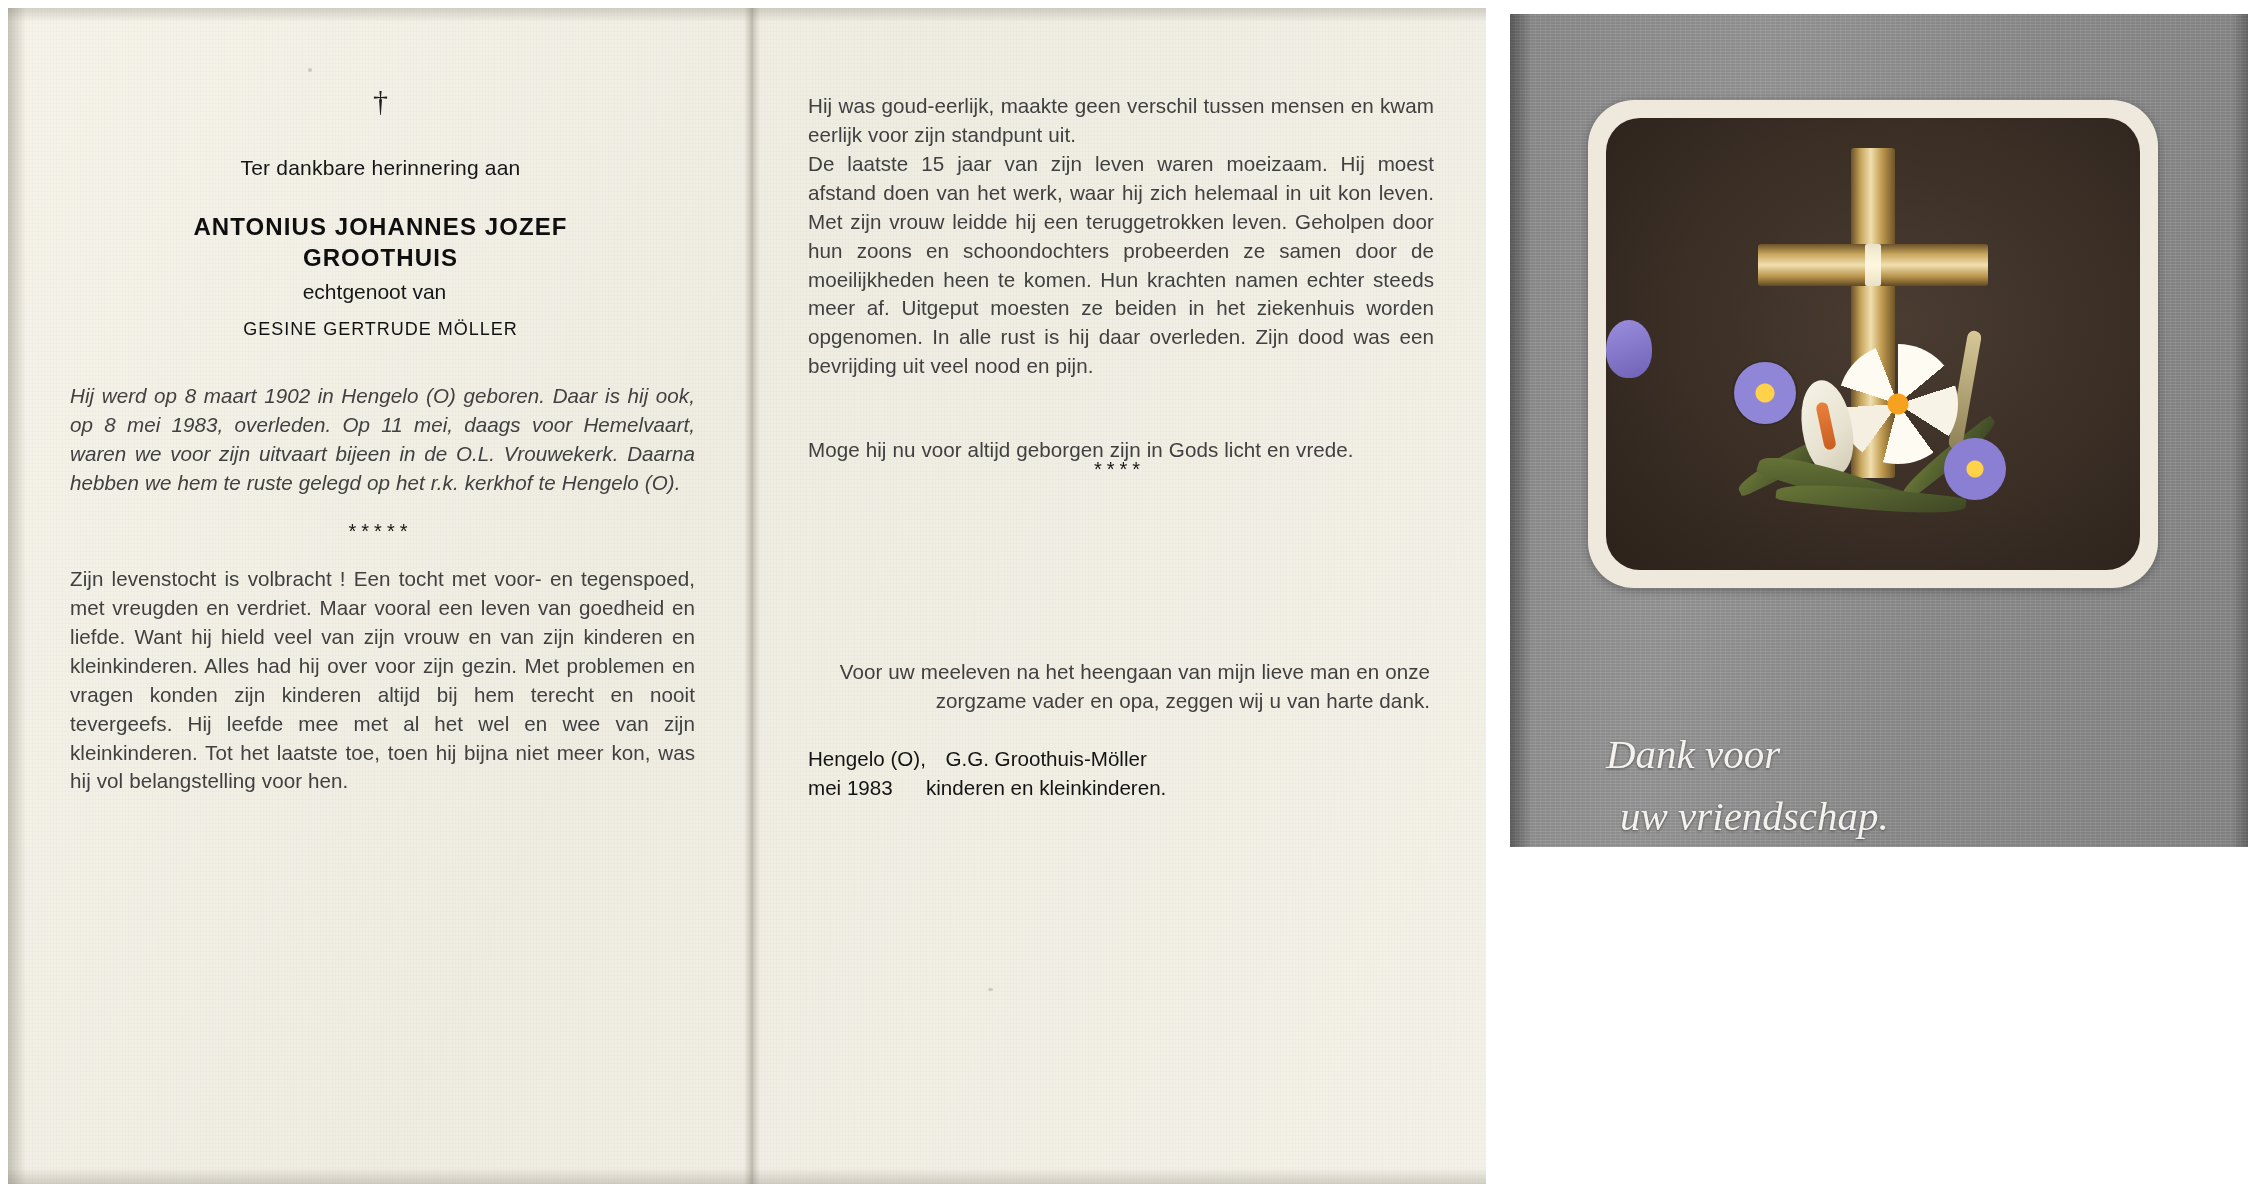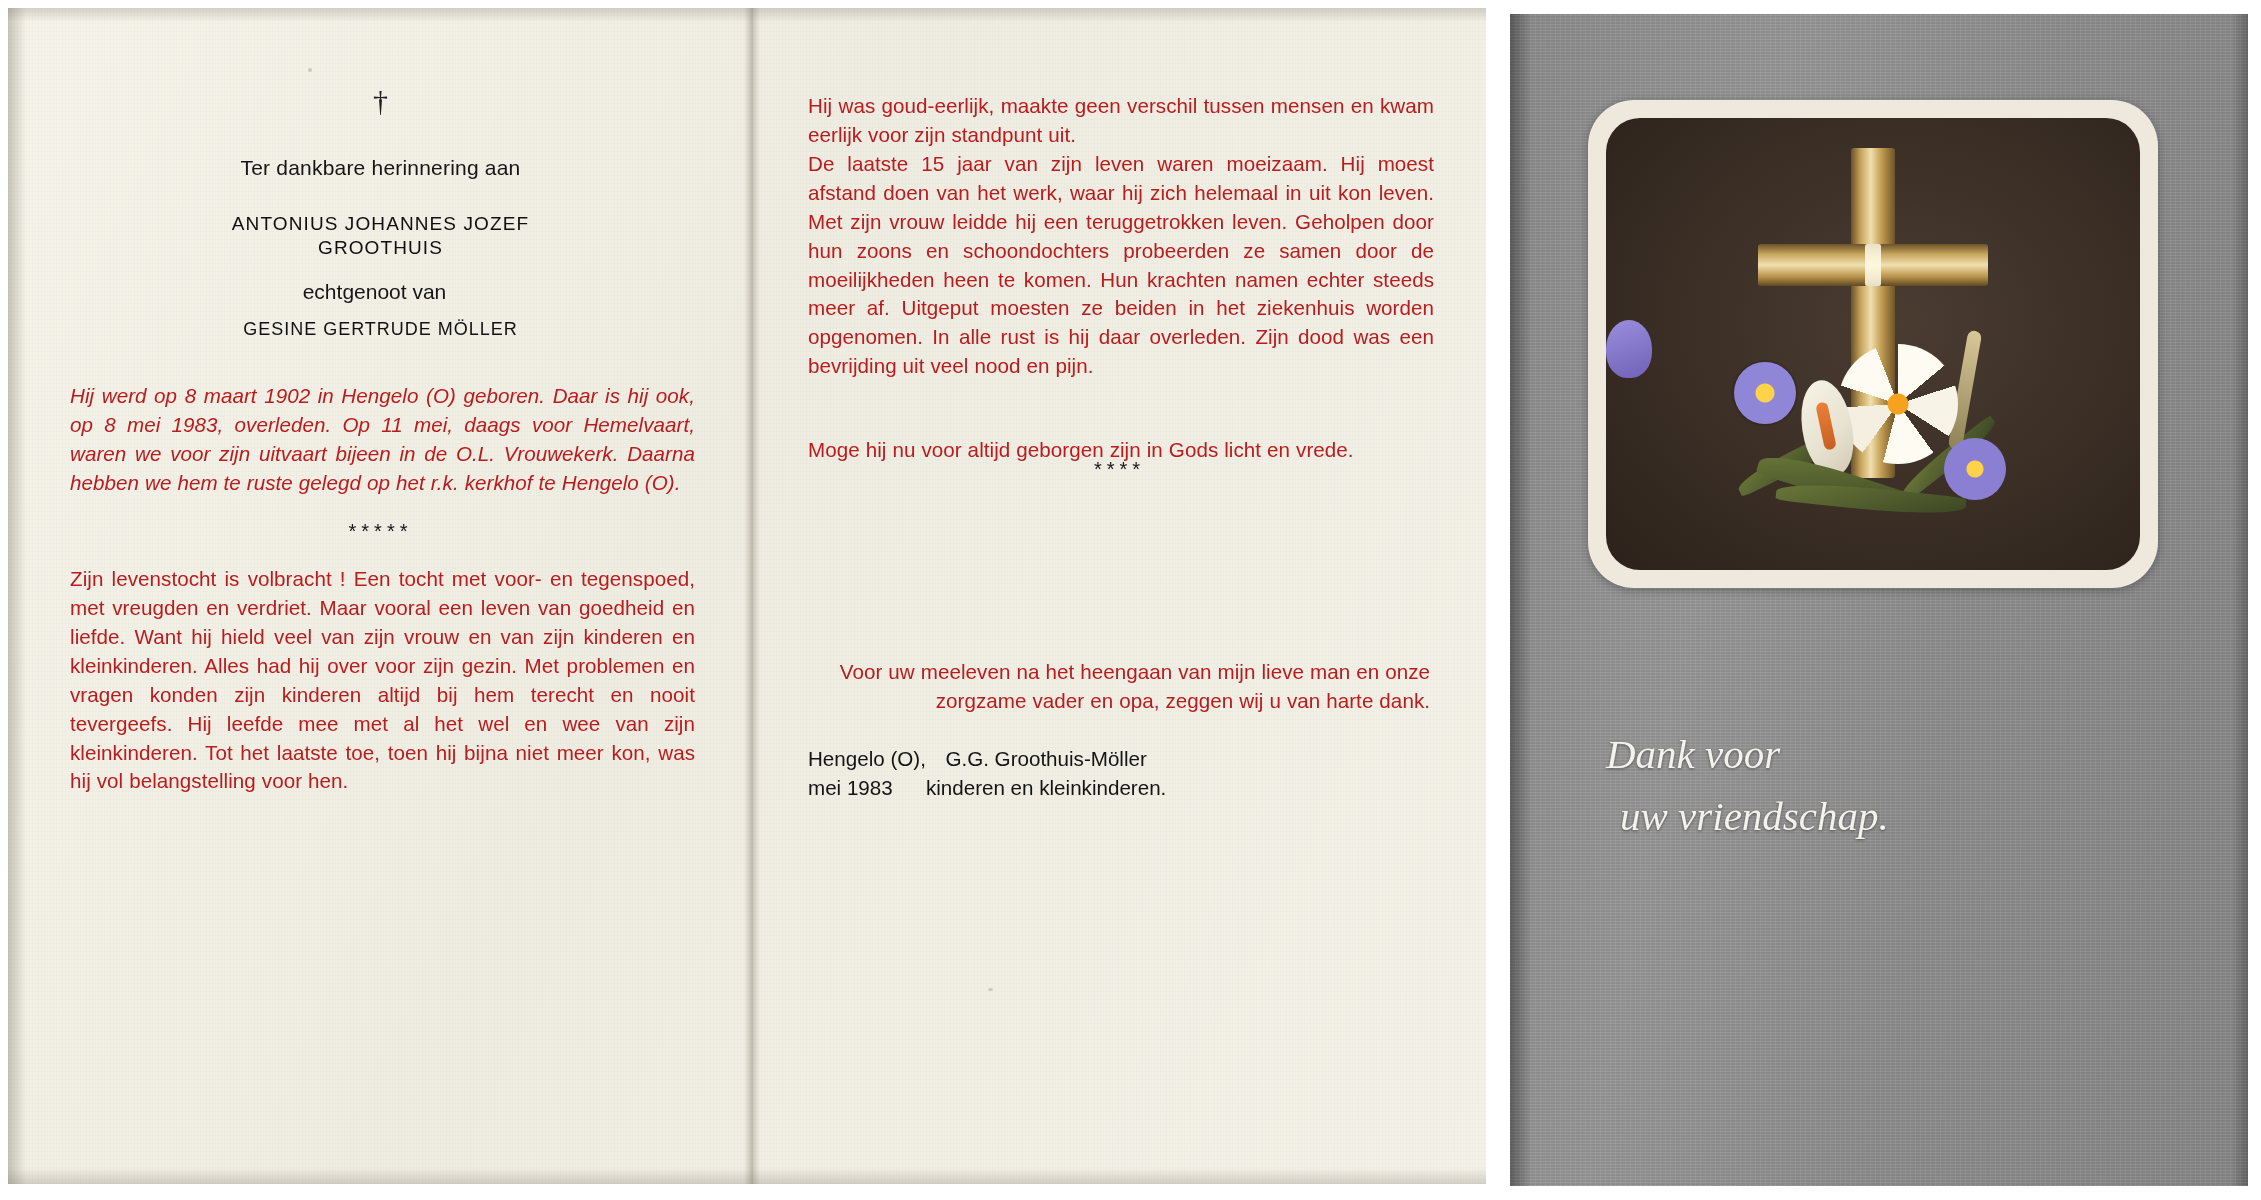--- a/index.html
+++ b/index.html
@@ -104,22 +104,22 @@
     letter-spacing: 0.2px;
   }
 
   .name-block {
     position: absolute;
     left: 40px; right: 40px;
     top: 204px;
     text-align: center;
   }
   .name-line {
-    font-size: 19px;
-    font-weight: normal;
+    font-size: 24px;
+    font-weight: bold;
     letter-spacing: 1.1px;
     color: #0f0f0f;
     line-height: 1.28;
   }
   .spouse-label {
     position: absolute;
     left: 0; right: 12px;
     top: 272px;
     text-align: center;
     font-size: 21px;
@@ -131,21 +131,21 @@
     top: 311px;
     text-align: center;
     font-size: 18px;
     letter-spacing: 1.0px;
     color: #121212;
   }
 
   .body-text {
     font-size: 20.6px;
     line-height: 1.405;
-    color: #b91c1c;
+    color: #404040;
     text-align: justify;
     letter-spacing: 0.05px;
     word-spacing: 0.2px;
   }
   .left-para-1 {
     position: absolute;
     left: 62px; right: 58px;
     top: 374px;
     font-style: italic;
   }
@@ -203,21 +203,21 @@
   }
   .signature .place { white-space: pre-line; }
   .signature .family { white-space: pre-line; text-align: center; }
 
   
   .card-front {
     position: absolute;
     left: 1510px;
     top: 14px;
     width: 738px;
-    height: 1172px;
+    height: 833px;
     background: linear-gradient(100deg, #8f8f8f 0%, #9a9a9a 30%, #909090 60%, #8a8a8a 100%);
     overflow: hidden;
   }
   .cover-texture {
     position: absolute;
     inset: 0;
     background:
       repeating-linear-gradient(0deg, rgba(255,255,255,0.055) 0 1px, rgba(0,0,0,0.05) 1px 3px),
       repeating-linear-gradient(90deg, rgba(255,255,255,0.03) 0 1px, rgba(0,0,0,0.03) 1px 5px);
     pointer-events: none;

